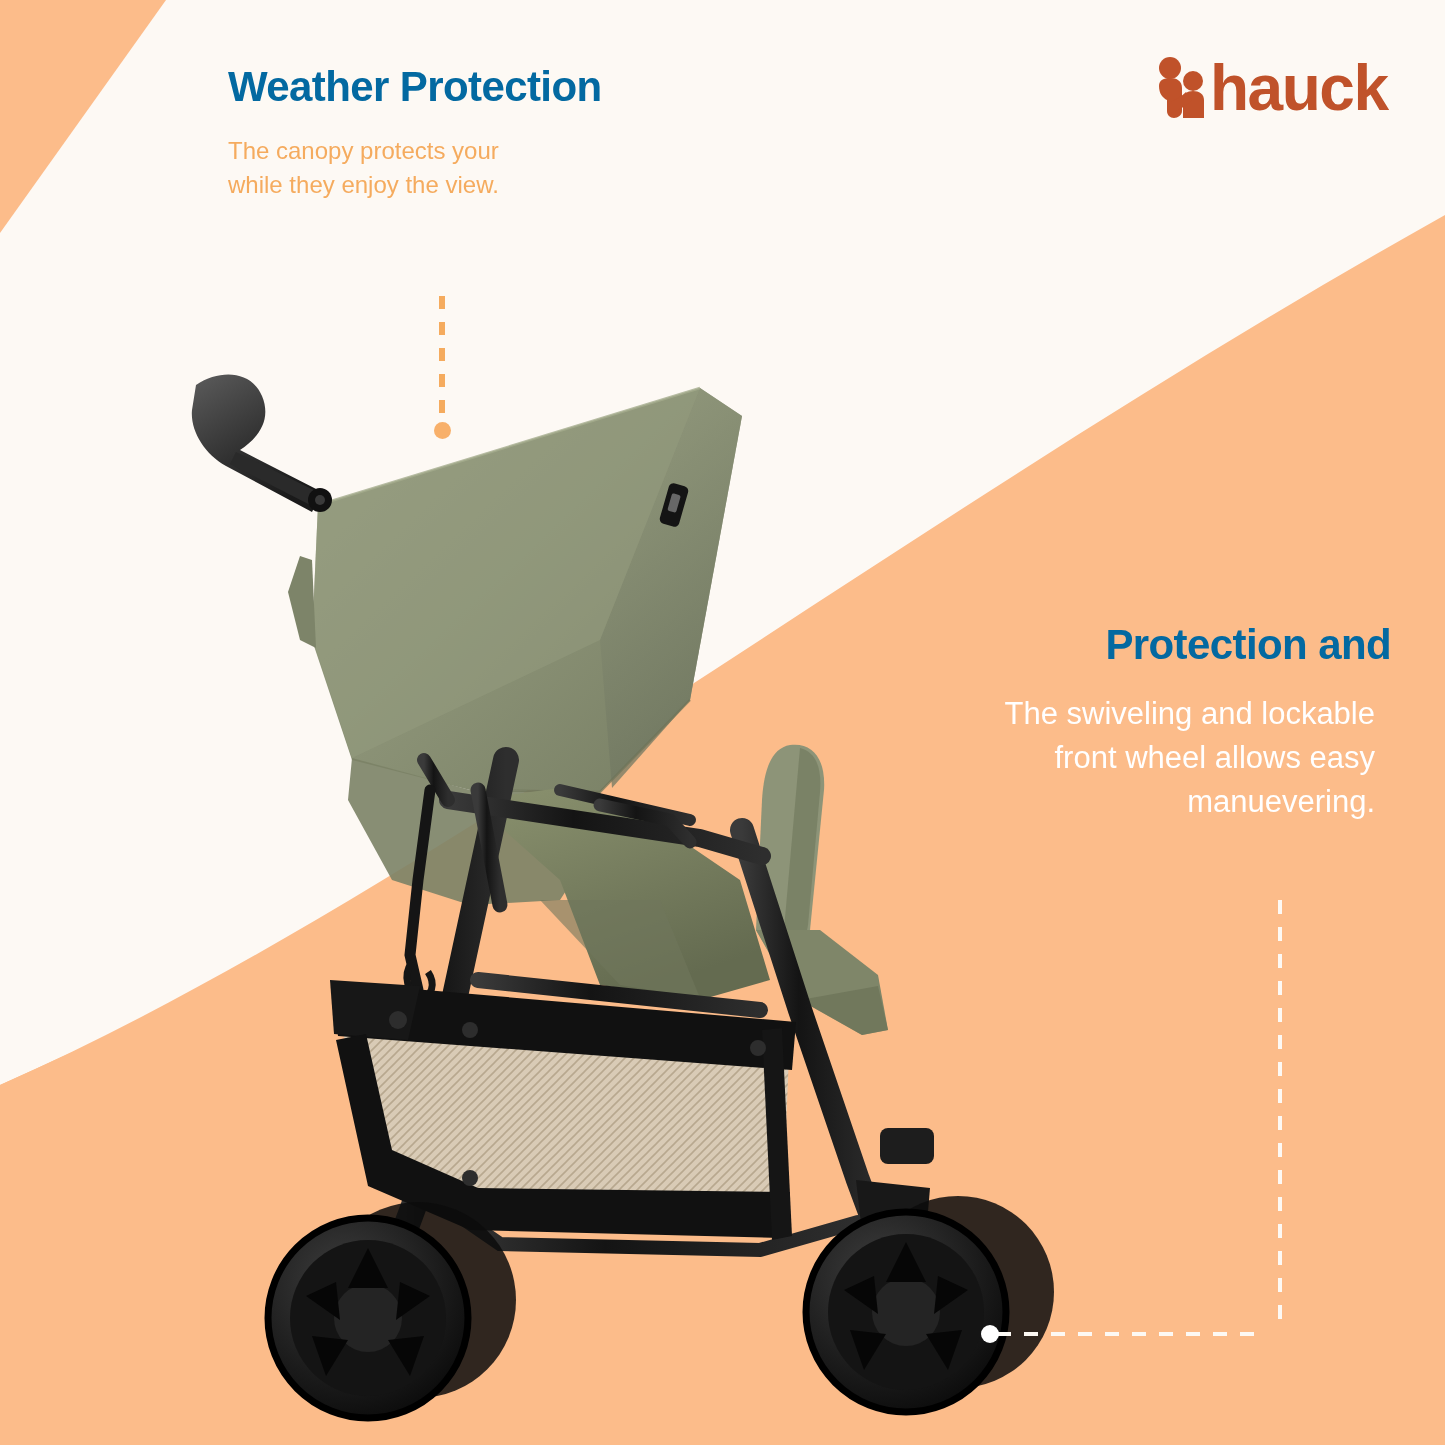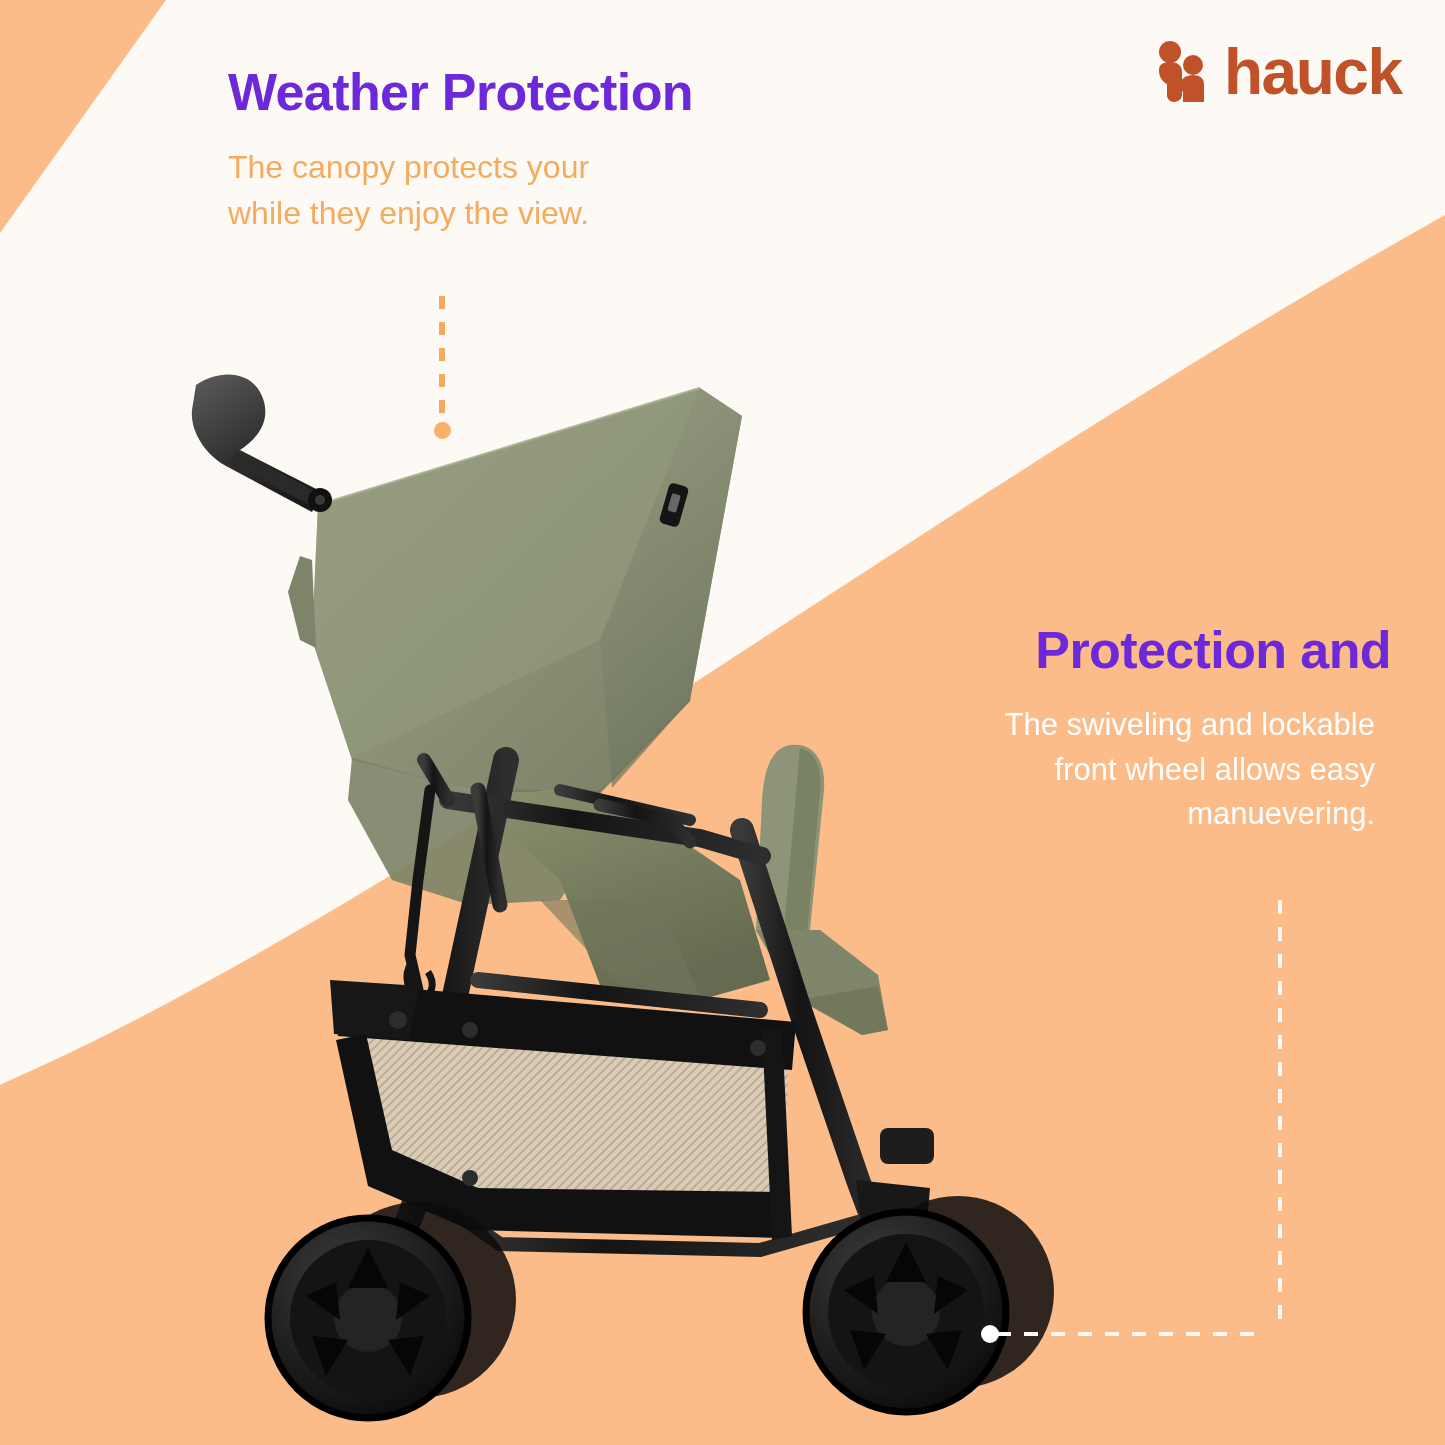--- a/index.html
+++ b/index.html
@@ -8,41 +8,41 @@
     font-family:"Liberation Sans", sans-serif;
     background:#fdf9f4;
     overflow:hidden;
   }
   .canvas{position:relative;width:1445px;height:1445px;overflow:hidden;background:#fdf9f4;}
   .bg-svg{position:absolute;inset:0;width:1445px;height:1445px;}
   .stroller-svg{position:absolute;left:0;top:0;width:1445px;height:1445px;}
 
   
   .logo{
-    position:absolute;left:1152px;top:40px;
-    display:flex;align-items:flex-start;gap:14px;
+    position:absolute;left:1152px;top:56px;
+    display:flex;align-items:flex-start;
   }
   .logo-mark{width:58px;height:64px;display:block;}
   .logo-word{
     font-size:64px;font-weight:700;color:#c0522a;
     letter-spacing:-1.5px;line-height:1;
     font-family:"Liberation Sans", sans-serif;
   }
 
   
   .block{position:absolute;}
   .block-left{left:228px;top:62px;width:540px;text-align:left;}
   .block-right{right:54px;top:620px;width:580px;text-align:right;}
 
   .heading{
-    font-size:52px;font-weight:700;color:#6d28d9;
+    font-size:42px;font-weight:700;color:#0369a1;
     line-height:1.18;letter-spacing:-0.6px;margin:0 0 22px 0;
   }
   .body-left{
-    font-size:32px;font-weight:400;color:#f5ab5e;
+    font-size:24px;font-weight:400;color:#f5ab5e;
     line-height:1.43;margin:0;
   }
   .body-right{
     font-size:31px;font-weight:400;color:#ffffff;
     line-height:1.43;margin:16px;
   }
   .heading span,.body-left span,.body-right span{display:block;}
 
   
   .conn{position:absolute;}

